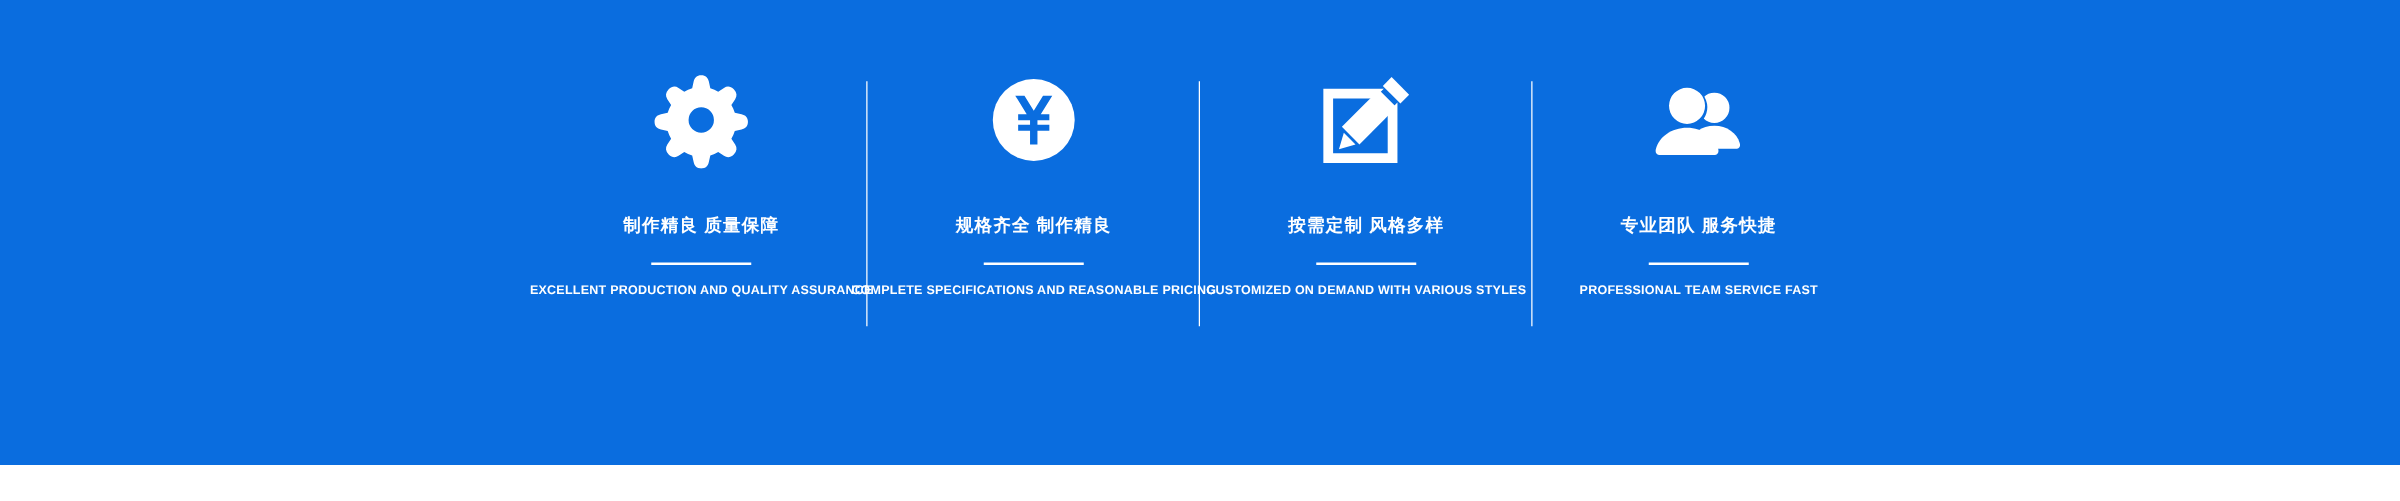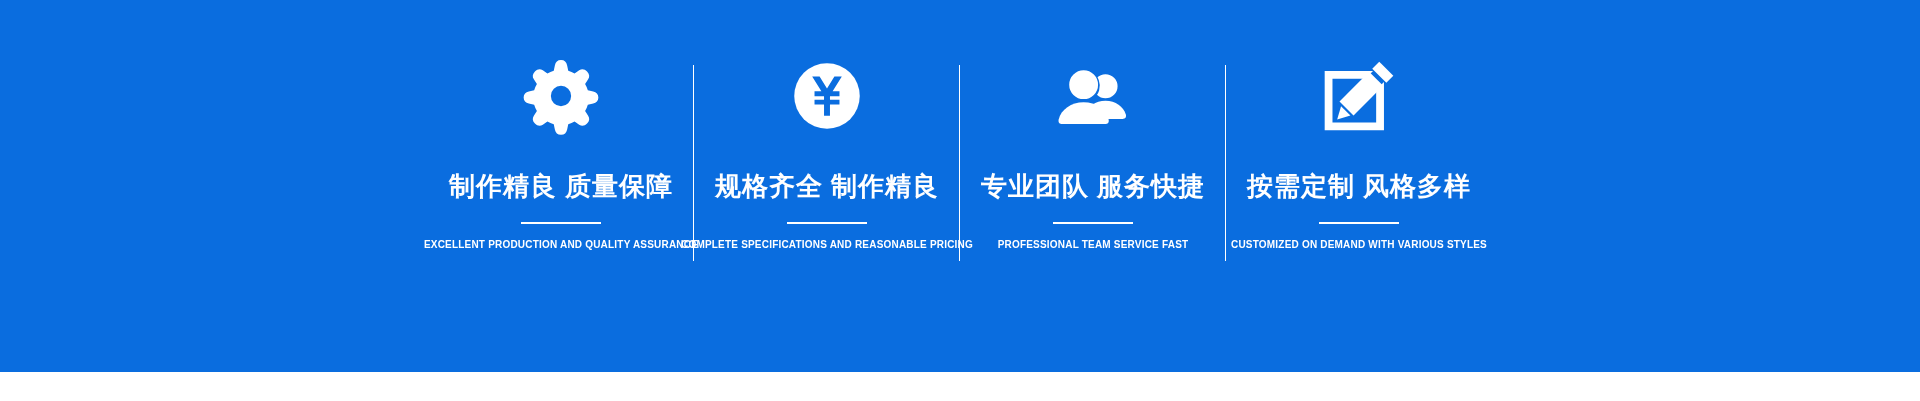--- a/index.html
+++ b/index.html
@@ -71,21 +71,21 @@
   }
   .feature-icon svg {
     display: block;
     width: 78px;
     height: 78px;
   }
 
   .feature-title {
     margin-top: 38px;
     color: #ffffff;
-    font-size: 26px;
+    font-size: 14px;
     font-weight: bold;
     letter-spacing: 1px;
     line-height: 1;
     white-space: nowrap;
   }
 
   .feature-rule {
     margin-top: 23px;
     width: 80px;
     height: 2px;
@@ -146,44 +146,44 @@
         </svg>
       </div>
       <div class="feature-title">规格齐全 制作精良</div>
       <div class="feature-rule"></div>
       <div class="feature-subtitle">COMPLETE SPECIFICATIONS AND REASONABLE PRICING</div>
     </div>
 
     <div class="feature">
       <div class="feature-icon">
         <svg viewBox="0 0 100 100" aria-hidden="true">
+          <path fill="#ffffff" d="M6 18 h62 l-10 10 h-42 v56 h56 v-42 l10-10 v62 h-76 z"></path>
+          <path fill="#ffffff" d="M76 6 l18 18 l-9 9 l-18-18 z"></path>
+          <path fill="#ffffff" d="M63 19 l18 18 l-38 38 l-18-18 z"></path>
+          <path fill="#ffffff" d="M22 80 l5-17 l12 12 z"></path>
+        </svg>
+      </div>
+      <div class="feature-title">按需定制 风格多样</div>
+      <div class="feature-rule"></div>
+      <div class="feature-subtitle">CUSTOMIZED ON DEMAND WITH VARIOUS STYLES</div>
+    </div>
+
+    <div class="feature">
+      <div class="feature-icon">
+        <svg viewBox="0 0 100 100" aria-hidden="true">
           <path fill="#ffffff" d="M66 22 a15.5 15.5 0 1 1 0 31 a15.5 15.5 0 0 1 0-31 z"></path>
           <path fill="#ffffff" d="M66 56 c13 0 23 7.5 26 17.5 c1.1 3.7-.6 6-4.2 6 h-43.6
             c-3.6 0-5.3-2.3-4.2-6 c3-10 13-17.5 26-17.5 z"></path>
           <path fill="#0a6ddf" d="M36 16 a21 21 0 0 1 14 38 a21 21 0 0 1-14-38 z"></path>
           <path fill="#ffffff" d="M38 17 a18.5 18.5 0 1 1 0 37 a18.5 18.5 0 0 1 0-37 z"></path>
           <path fill="#0a6ddf" d="M8 84 c2-13.5 14.5-24 30-24 c8.2 0 15.7 2.9 21.3 7.7
             c-3 4.4-5.1 9.6-6 15.3 z"></path>
           <path fill="#ffffff" d="M38 58 c16 0 29 9.5 32 22 c.9 3.8-1 6-4.8 6 h-54.4
             c-3.8 0-5.7-2.2-4.8-6 c3-12.5 16-22 32-22 z"></path>
         </svg>
       </div>
       <div class="feature-title">专业团队 服务快捷</div>
       <div class="feature-rule"></div>
       <div class="feature-subtitle">PROFESSIONAL TEAM SERVICE FAST</div>
     </div>
 
-    <div class="feature">
-      <div class="feature-icon">
-        <svg viewBox="0 0 100 100" aria-hidden="true">
-          <path fill="#ffffff" d="M6 18 h62 l-10 10 h-42 v56 h56 v-42 l10-10 v62 h-76 z"></path>
-          <path fill="#ffffff" d="M76 6 l18 18 l-9 9 l-18-18 z"></path>
-          <path fill="#ffffff" d="M63 19 l18 18 l-38 38 l-18-18 z"></path>
-          <path fill="#ffffff" d="M22 80 l5-17 l12 12 z"></path>
-        </svg>
-      </div>
-      <div class="feature-title">按需定制 风格多样</div>
-      <div class="feature-rule"></div>
-      <div class="feature-subtitle">CUSTOMIZED ON DEMAND WITH VARIOUS STYLES</div>
-    </div>
-
   </div>
 </div>
 
 </body></html>

